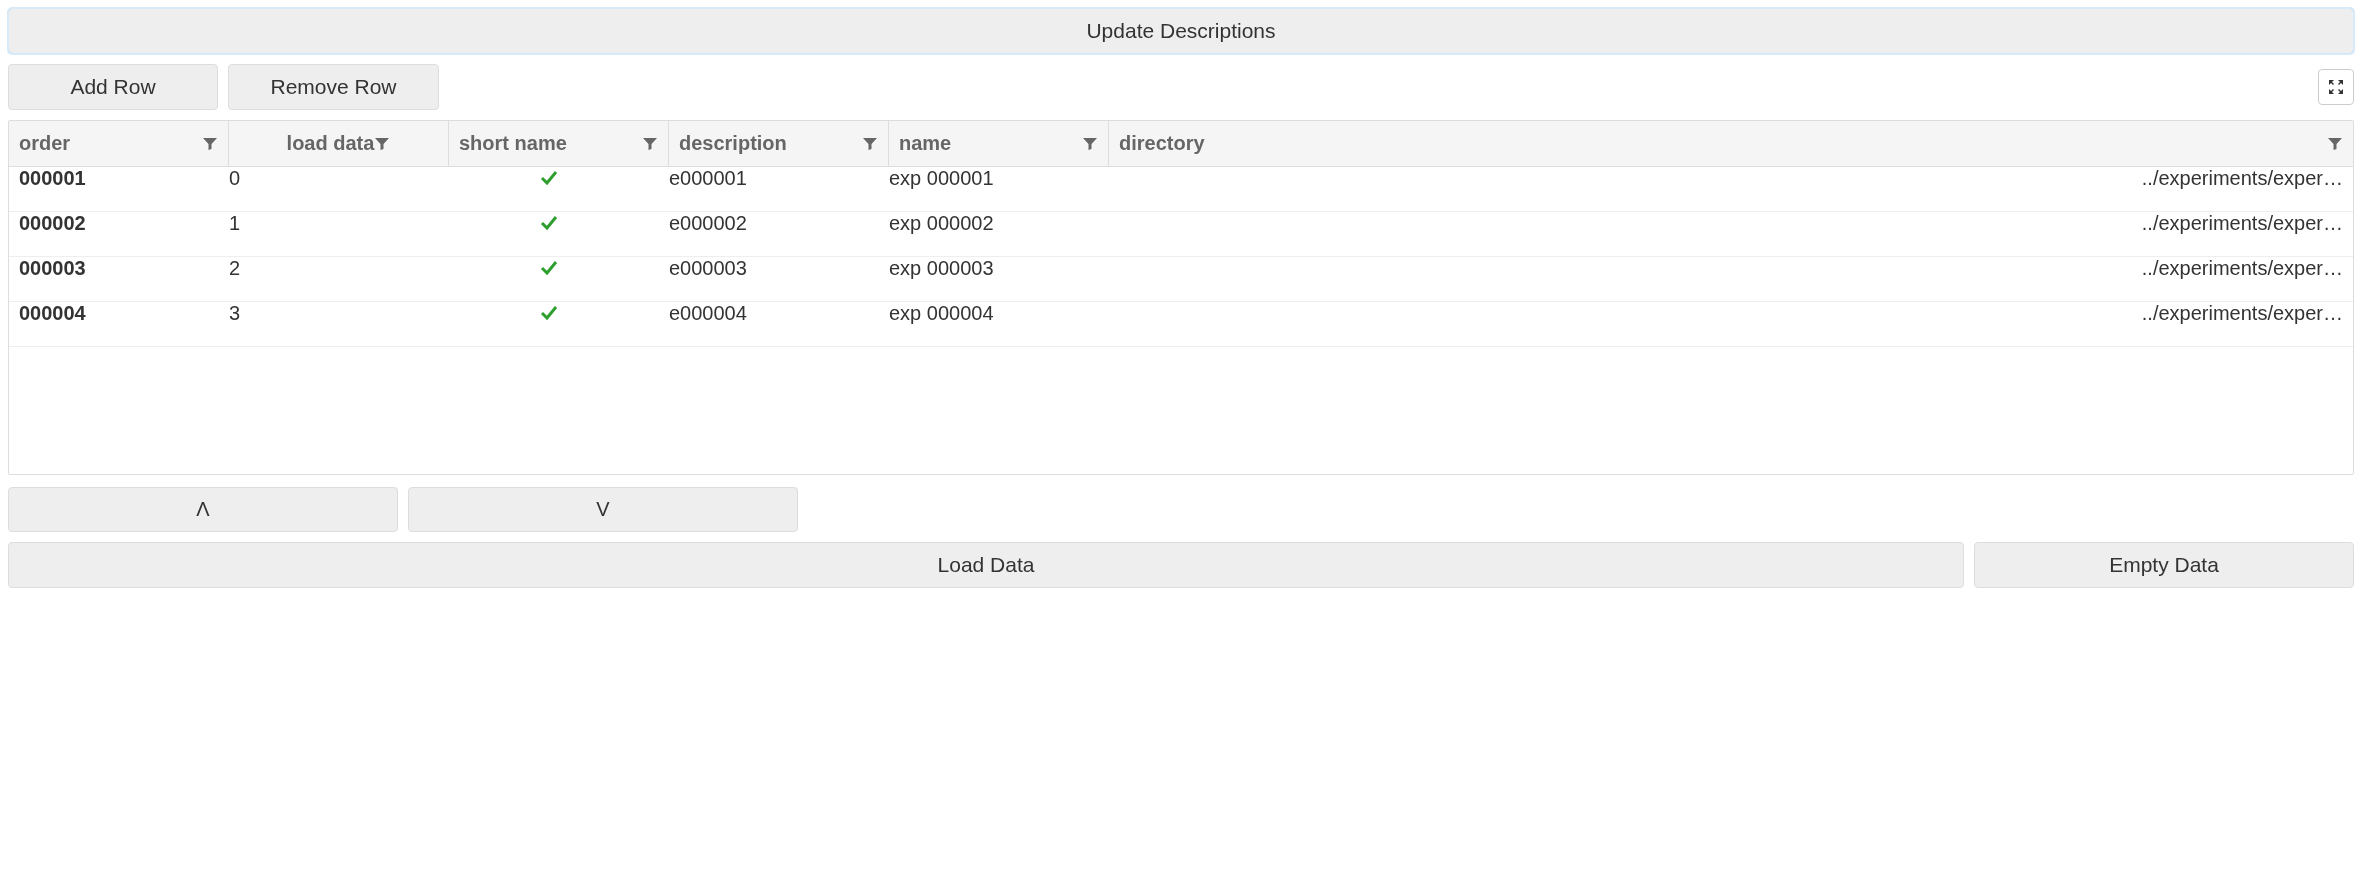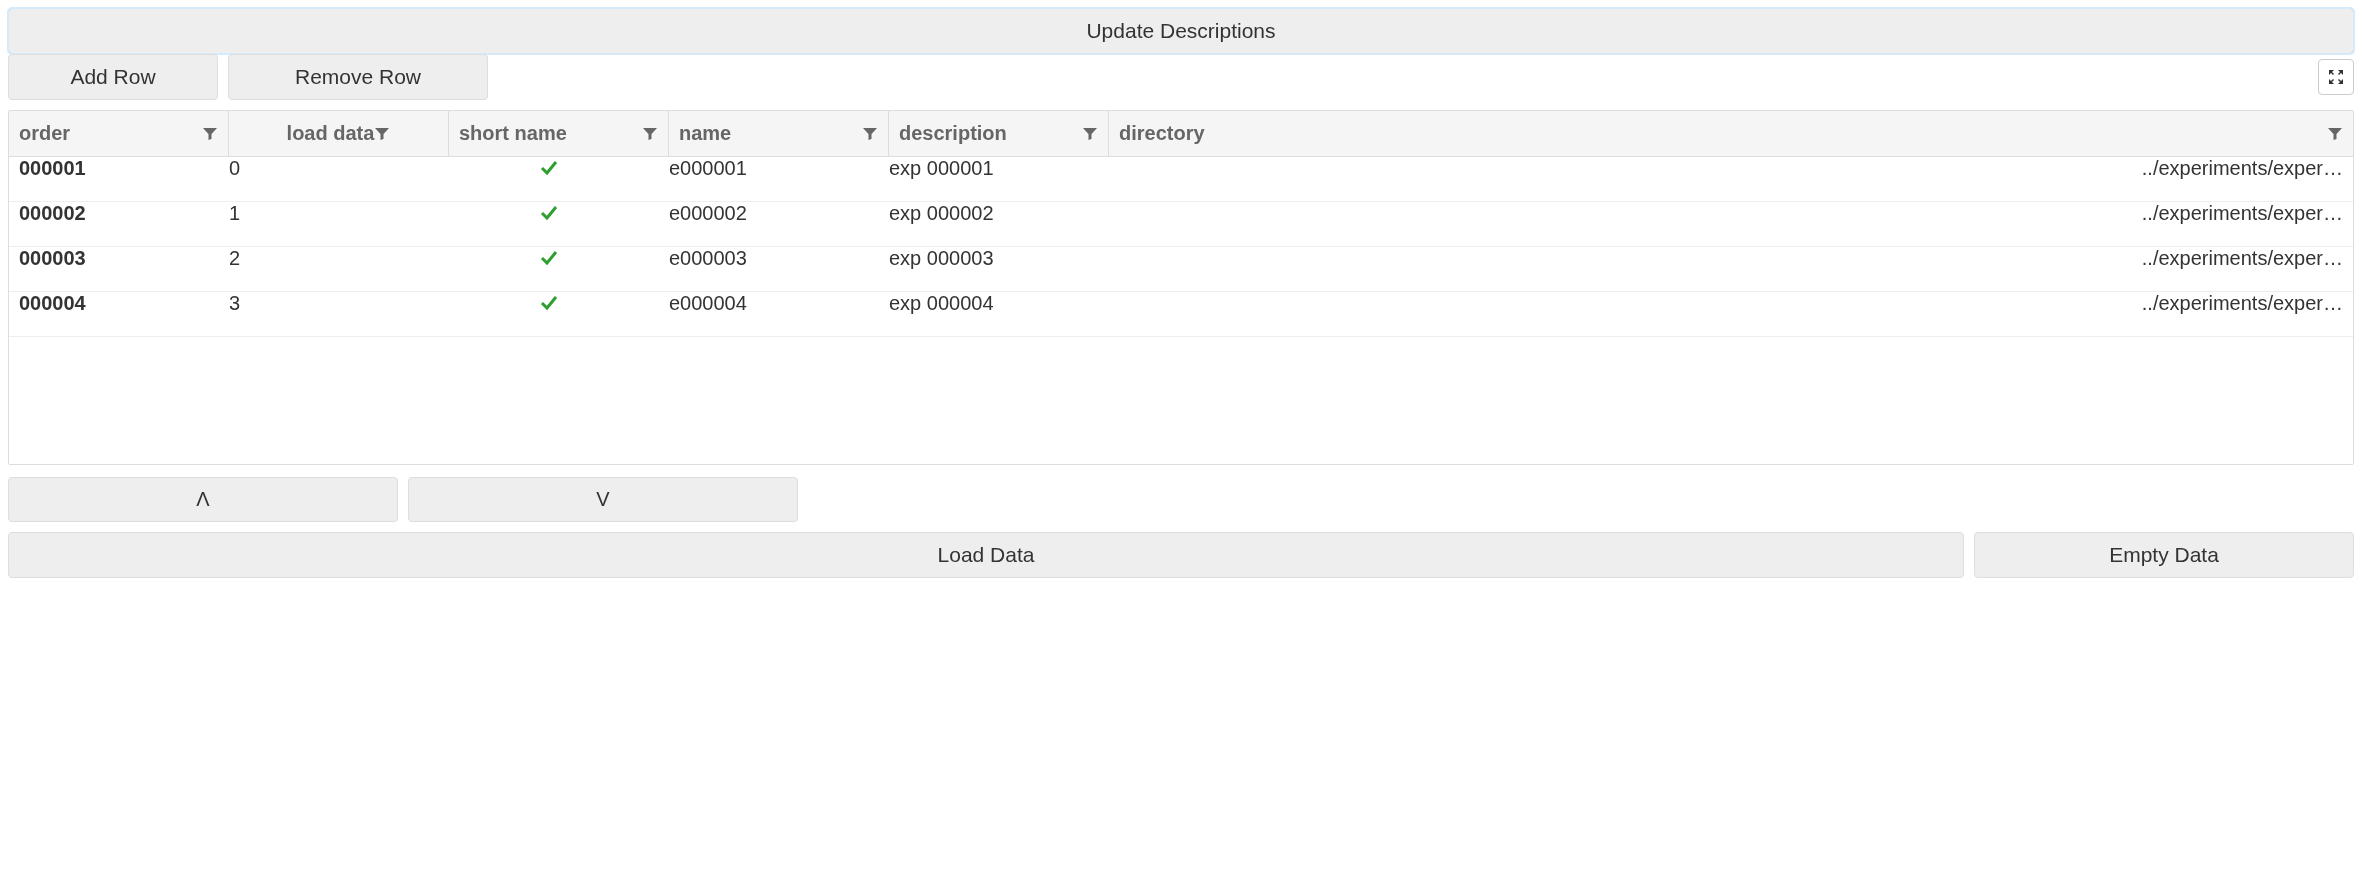--- a/index.html
+++ b/index.html
@@ -3,40 +3,40 @@
 <meta charset="utf-8">
 <style>
   * { box-sizing: border-box; margin: 0; padding: 0; }
   body {
     font-family: "Helvetica Neue", Helvetica, Arial, sans-serif;
     font-size: 21px;
     color: #333;
     background: #fff;
     padding: 8px;
   }
-  .row { display: flex; gap: 24px; margin-bottom: 0; }
+  .row { display: flex; gap: 24px; margin-bottom: 10px; }
   .btn {
     background: #eee;
     border: 1px solid #ddd;
     border-radius: 4px;
     text-align: center;
     padding: 10px 0;
     font-size: 21px;
     color: #333;
     cursor: pointer;
     user-select: none;
   }
   .btn.focused {
     border: 1px solid #a6cdf2;
     outline: 2px solid #d7eaf9;
     outline-offset: -1px;
   }
   .btn-wide { flex: 1; }
   .btn-fixed-add { width: 210px; }
-  .btn-fixed-remove { width: 260px; }
+  .btn-fixed-remove { width: 211px; }
   .btn-reset { width: 380px; }
 
   .row2 { display: flex; gap: 10px; margin-bottom: 10px; align-items: center; }
   .row2-spacer { flex: 1; }
   .icon-btn {
     width: 36px; height: 36px;
     border: 1px solid #ccc;
     border-radius: 4px;
     display: flex; align-items: center; justify-content: center;
     cursor: pointer;
@@ -150,28 +150,28 @@
       <svg class="filter-icon" viewBox="0 0 16 16">
           <path d="M1 2h14l-5.5 6v5l-3 1v-6L1 2z"></path>
         </svg>
     </div>
     <div class="gh-cell col-short">
       <span>short name</span>
       <svg class="filter-icon" viewBox="0 0 16 16">
           <path d="M1 2h14l-5.5 6v5l-3 1v-6L1 2z"></path>
         </svg>
     </div>
+    <div class="gh-cell col-desc">
+      <span>description</span>
+      <svg class="filter-icon" viewBox="0 0 16 16">
+          <path d="M1 2h14l-5.5 6v5l-3 1v-6L1 2z"></path>
+        </svg>
+    </div>
     <div class="gh-cell col-name">
       <span>name</span>
-      <svg class="filter-icon" viewBox="0 0 16 16">
-          <path d="M1 2h14l-5.5 6v5l-3 1v-6L1 2z"></path>
-        </svg>
-    </div>
-    <div class="gh-cell col-desc">
-      <span>description</span>
       <svg class="filter-icon" viewBox="0 0 16 16">
           <path d="M1 2h14l-5.5 6v5l-3 1v-6L1 2z"></path>
         </svg>
     </div>
     <div class="gh-cell col-dir" style="justify-content:space-between">
       <span>directory</span>
       <svg class="filter-icon" viewBox="0 0 16 16">
           <path d="M1 2h14l-5.5 6v5l-3 1v-6L1 2z"></path>
         </svg>
     </div>

